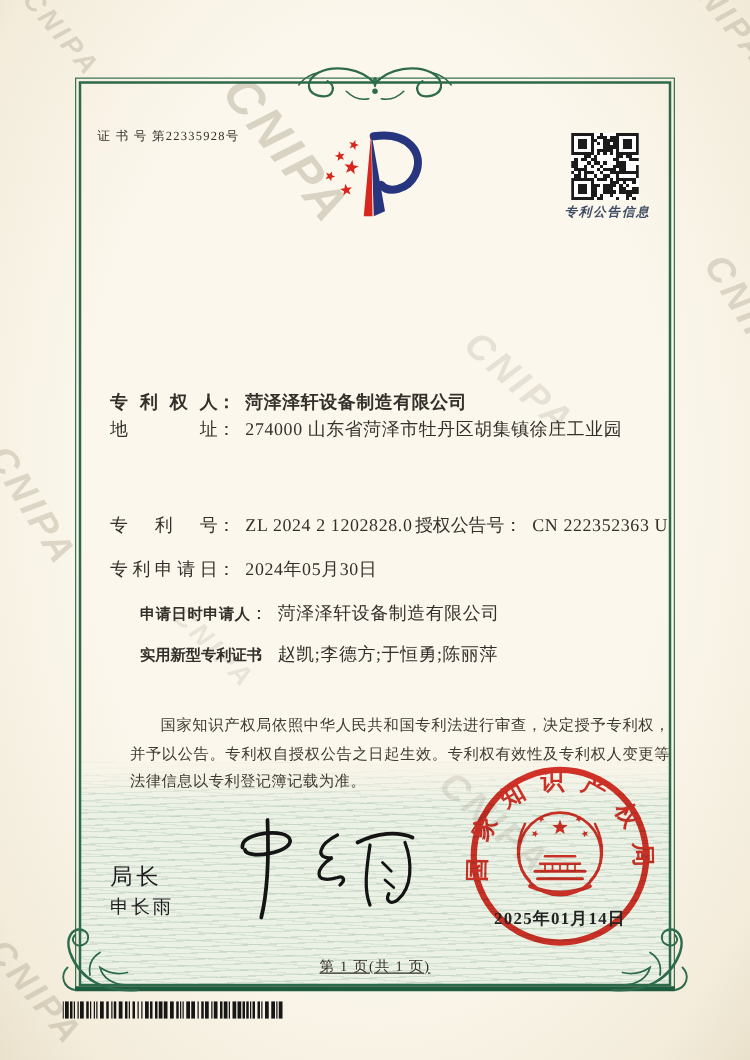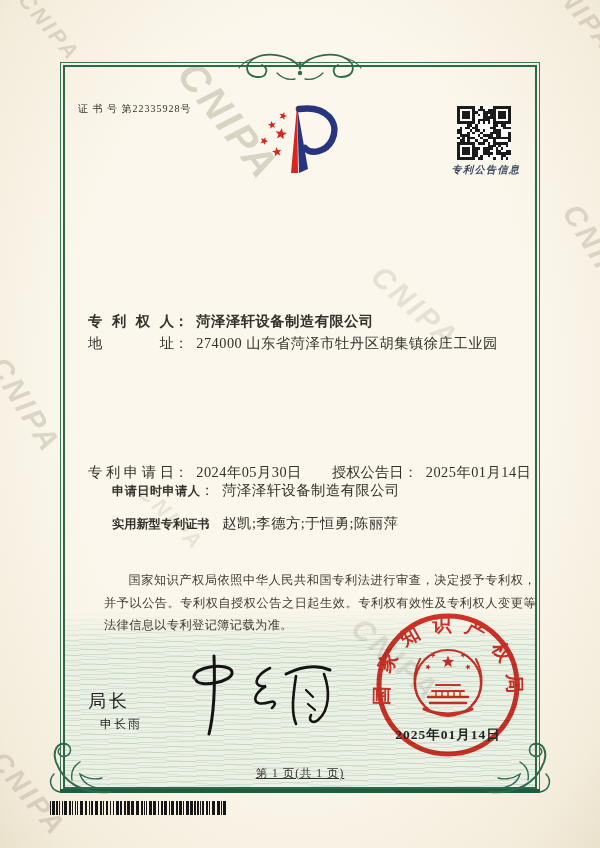--- a/index.html
+++ b/index.html
@@ -49,22 +49,22 @@
   .fcol2{position:absolute;left:244px;top:0;white-space:nowrap;}
 
   
   .legal{position:absolute;left:64px;right:64px;top:569px;z-index:4;
     font-size:12.2px;line-height:1.85;letter-spacing:0.4px;color:#403a30;
     text-align:justify;text-indent:2em;font-weight:500;margin-left:40px;}
 
   
   .chief-title{position:absolute;left:88px;top:689px;z-index:4;
     font-family:"Liberation Sans","DejaVu Sans",sans-serif;font-size:18px;letter-spacing:3px;color:#1f1f1f;}
-  .chief-name{position:absolute;left:100px;top:716px;z-index:4;
-    font-family:Liberation Mono, monospace;font-size:12px;letter-spacing:2px;color:#1f1f1f;}
+  .chief-name{position:absolute;left:88px;top:716px;z-index:4;
+    font-family:Liberation Mono, monospace;font-size:15px;letter-spacing:2px;color:#1f1f1f;}
   .signature{position:absolute;left:178px;top:648px;z-index:5;}
   .seal{position:absolute;left:372px;top:609px;width:152px;height:152px;z-index:5;
     mix-blend-mode:multiply;opacity:0.95;}
   .seal-arc-text{font-size:19px;font-weight:700;letter-spacing:12px;fill:#d8281e;
     font-family:"Liberation Serif","DejaVu Serif",serif;}
   .seal-date{font-size:13.5px;font-weight:700;fill:#191919;letter-spacing:1px;
     font-family:"Liberation Serif","DejaVu Serif",serif;}
   .footer-page{position:absolute;left:0;right:0;top:766px;text-align:center;
     font-size:11.5px;letter-spacing:1px;color:#33302a;z-index:4;text-decoration:underline;}
   .barcode{position:absolute;left:50px;top:801px;width:178px;height:14px;z-index:4;}
@@ -391,23 +391,26 @@
     </svg>
   <div class="qr-label">专利公告信息</div>
 
 
   <div class="frow" style="top:312px;font-weight:bold;">
     <span class="flabel">专利权人</span><span class="fcolon">：</span><span class="fvalue">菏泽泽轩设备制造有限公司</span>
   </div>
   <div class="frow" style="top:334px;">
     <span class="flabel">地址</span><span class="fcolon">：</span><span class="fvalue">274000 山东省菏泽市牡丹区胡集镇徐庄工业园</span>
   </div>
-  <div class="frow" style="top:446px;margin-top:17px;">
+  <div class="frow" style="top:411px;">
+    <span class="flabel">专利号</span><span class="fcolon">：</span><span class="fvalue">ZL 2024 2 1202828.0</span>
+    <span class="fcol2"><span>授权公告号</span><span class="fcolon">：</span><span class="fvalue">CN 222352363 U</span></span>
+  </div>
+  <div class="frow" style="top:446px;">
     <span class="flabel">专利申请日</span><span class="fcolon">：</span><span class="fvalue">2024年05月30日</span>
-    <span class="fcol2"><span>授权公告日</span><span class="fcolon">：</span><span class="fvalue">2025年01月14日</span></span>
   </div>
   <div class="frow" style="top:481px;">
     <span class="flabel-sm">申请日时申请人</span><span class="fcolon">：</span><span class="fvalue">菏泽泽轩设备制造有限公司</span>
   </div>
   <div class="frow" style="top:514px;">
     <span class="flabel-sm">实用新型专利证书</span><span class="fcolon">：</span><span class="fvalue">赵凯;李德方;于恒勇;陈丽萍</span>
   </div>
 
   <div class="legal">国家知识产权局依照中华人民共和国专利法进行审查，决定授予专利权，并予以公告。专利权自授权公告之日起生效。专利权有效性及专利权人变更等法律信息以专利登记簿记载为准。</div>
 

